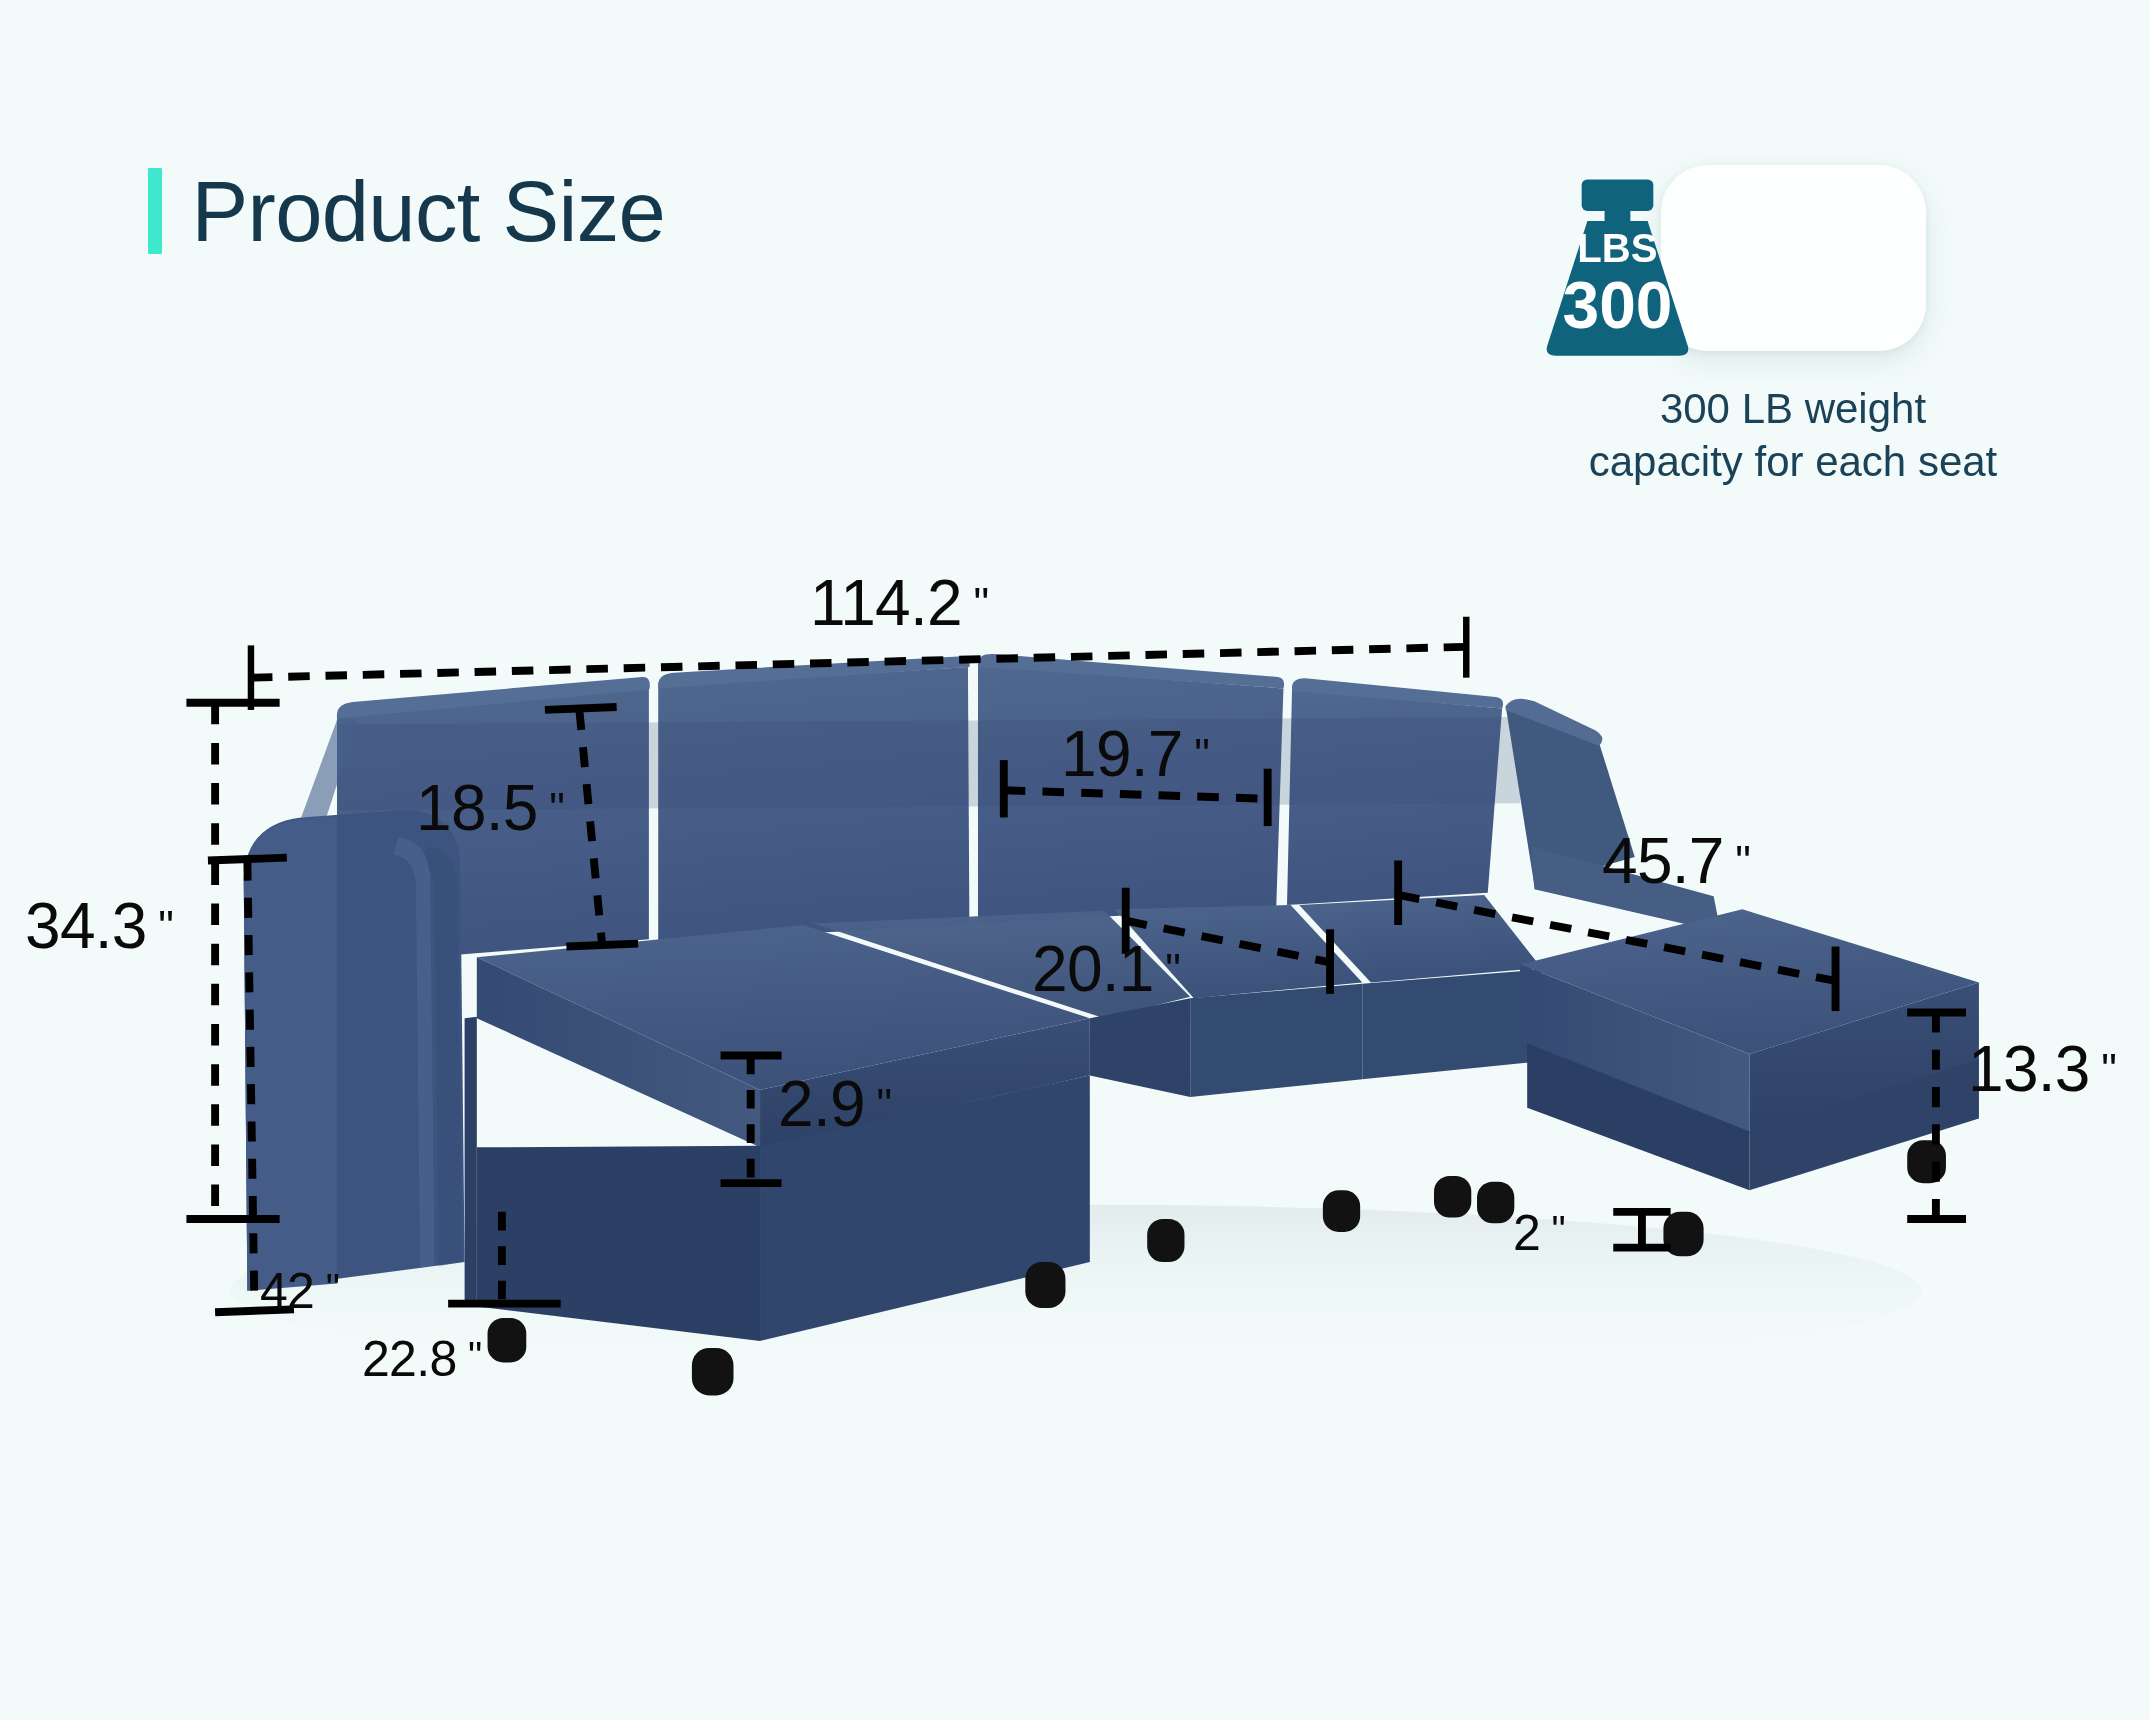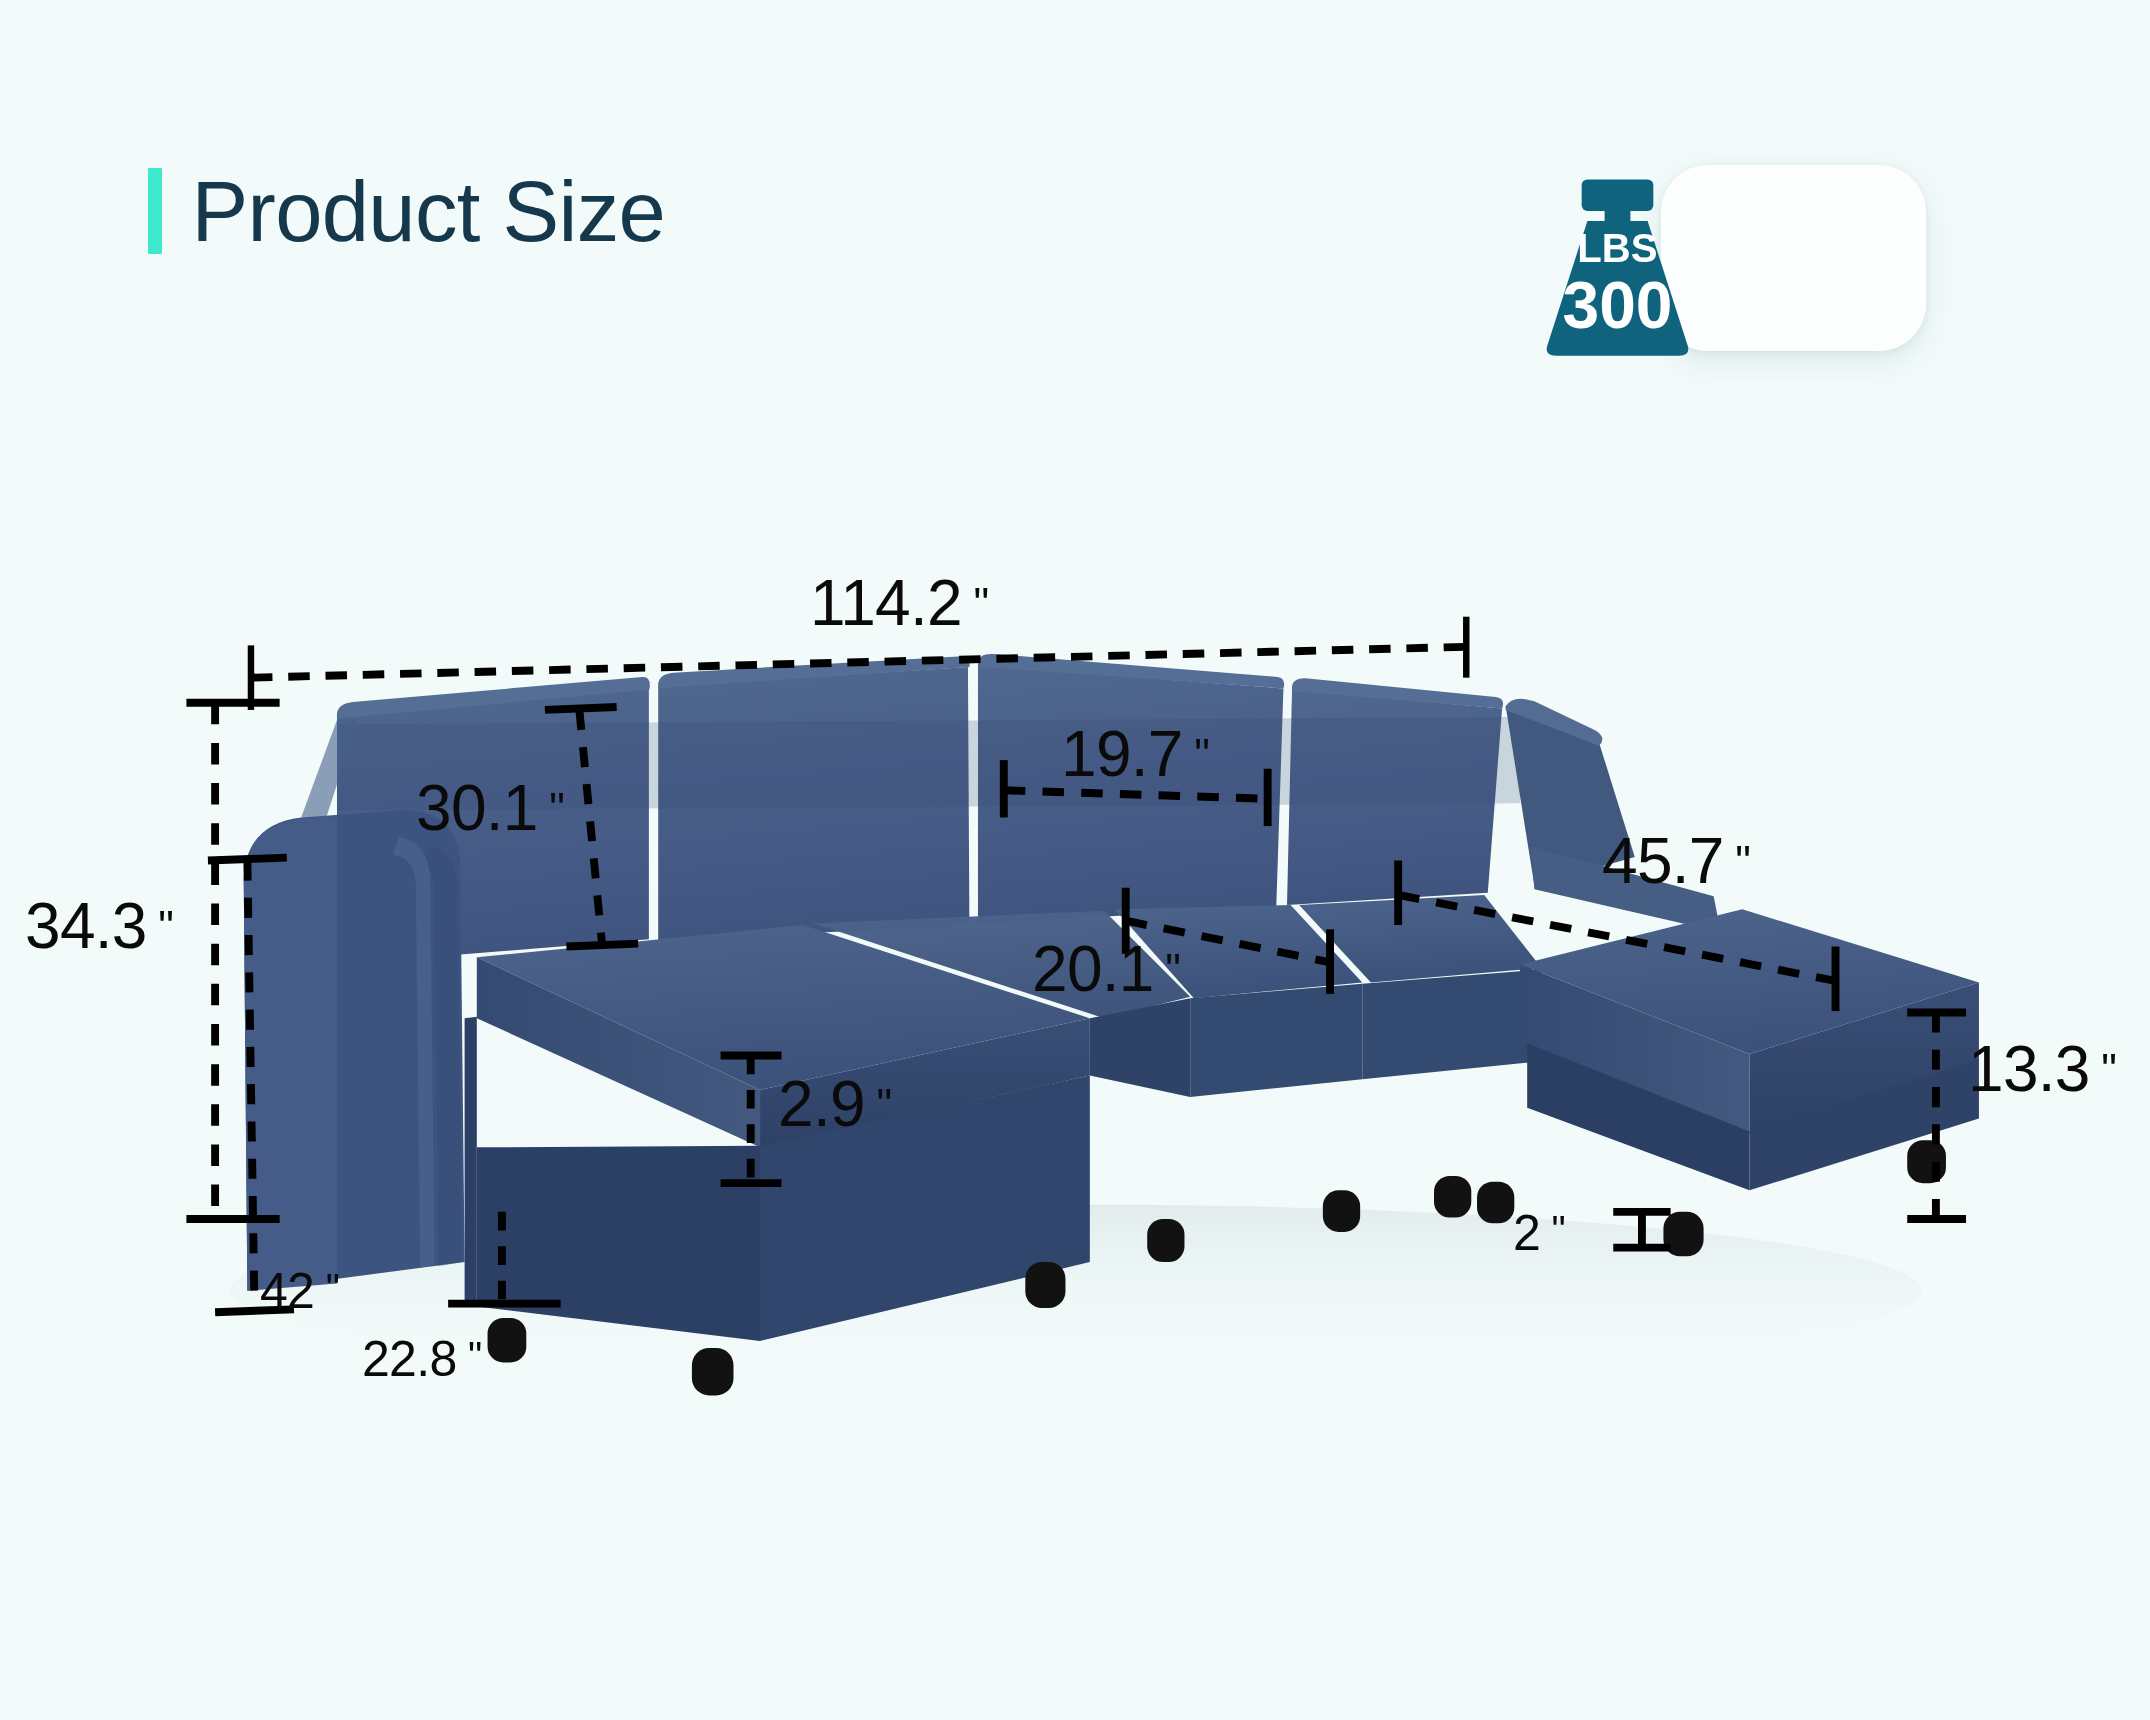--- a/index.html
+++ b/index.html
@@ -51,20 +51,24 @@
     <svg width="215" height="208" viewBox="0 0 300 290">
 
       <rect x="100" y="20" width="100" height="44" rx="8" fill="#10637c"></rect>
       <rect x="132" y="40" width="36" height="50" fill="#10637c"></rect>
 
       <path d="M 108 78 L 192 78 L 248 252 Q 252 266 236 266 L 64 266 Q 48 266 52 252 Z" fill="#10637c"></path>
       <text x="150" y="135" text-anchor="middle" fill="#ffffff" font-family="Liberation Sans, sans-serif" font-size="56" font-weight="bold">LBS</text>
       <text x="150" y="228" text-anchor="middle" fill="#ffffff" font-family="Liberation Sans, sans-serif" font-size="92" font-weight="bold">300</text>
     </svg>
   </div>
+  <div id="badge-caption">
+    <div>300 LB weight</div>
+    <div>capacity for each seat</div>
+  </div>
 </div>
 
 <div id="scene">
 <svg width="2151" height="1721" viewBox="0 0 3000 2400">
   <defs>
     <linearGradient id="fabTop" x1="0" y1="0" x2="0.2" y2="1">
       <stop offset="0%" stop-color="#4d648c"></stop>
       <stop offset="100%" stop-color="#3c527a"></stop>
     </linearGradient>
     <linearGradient id="fabFront" x1="0" y1="0" x2="0" y2="1">
@@ -223,21 +227,21 @@
 
 <div class="dim" style="left:810px;top:566px;">
   <span class="num">114.2</span><span class="q">"</span>
 </div>
 
 <div class="dim" style="left:25px;top:889px;">
   <span class="num">34.3</span><span class="q">"</span>
 </div>
 
 <div class="dim" style="left:416px;top:771px;">
-  <span class="num">30.1</span><span class="q">"</span>
+  <span class="num">18.5</span><span class="q">"</span>
 </div>
 
 <div class="dim" style="left:1061px;top:717px;">
   <span class="num">19.7</span><span class="q">"</span>
 </div>
 
 <div class="dim" style="left:1602px;top:824px;">
   <span class="num">45.7</span><span class="q">"</span>
 </div>
 

